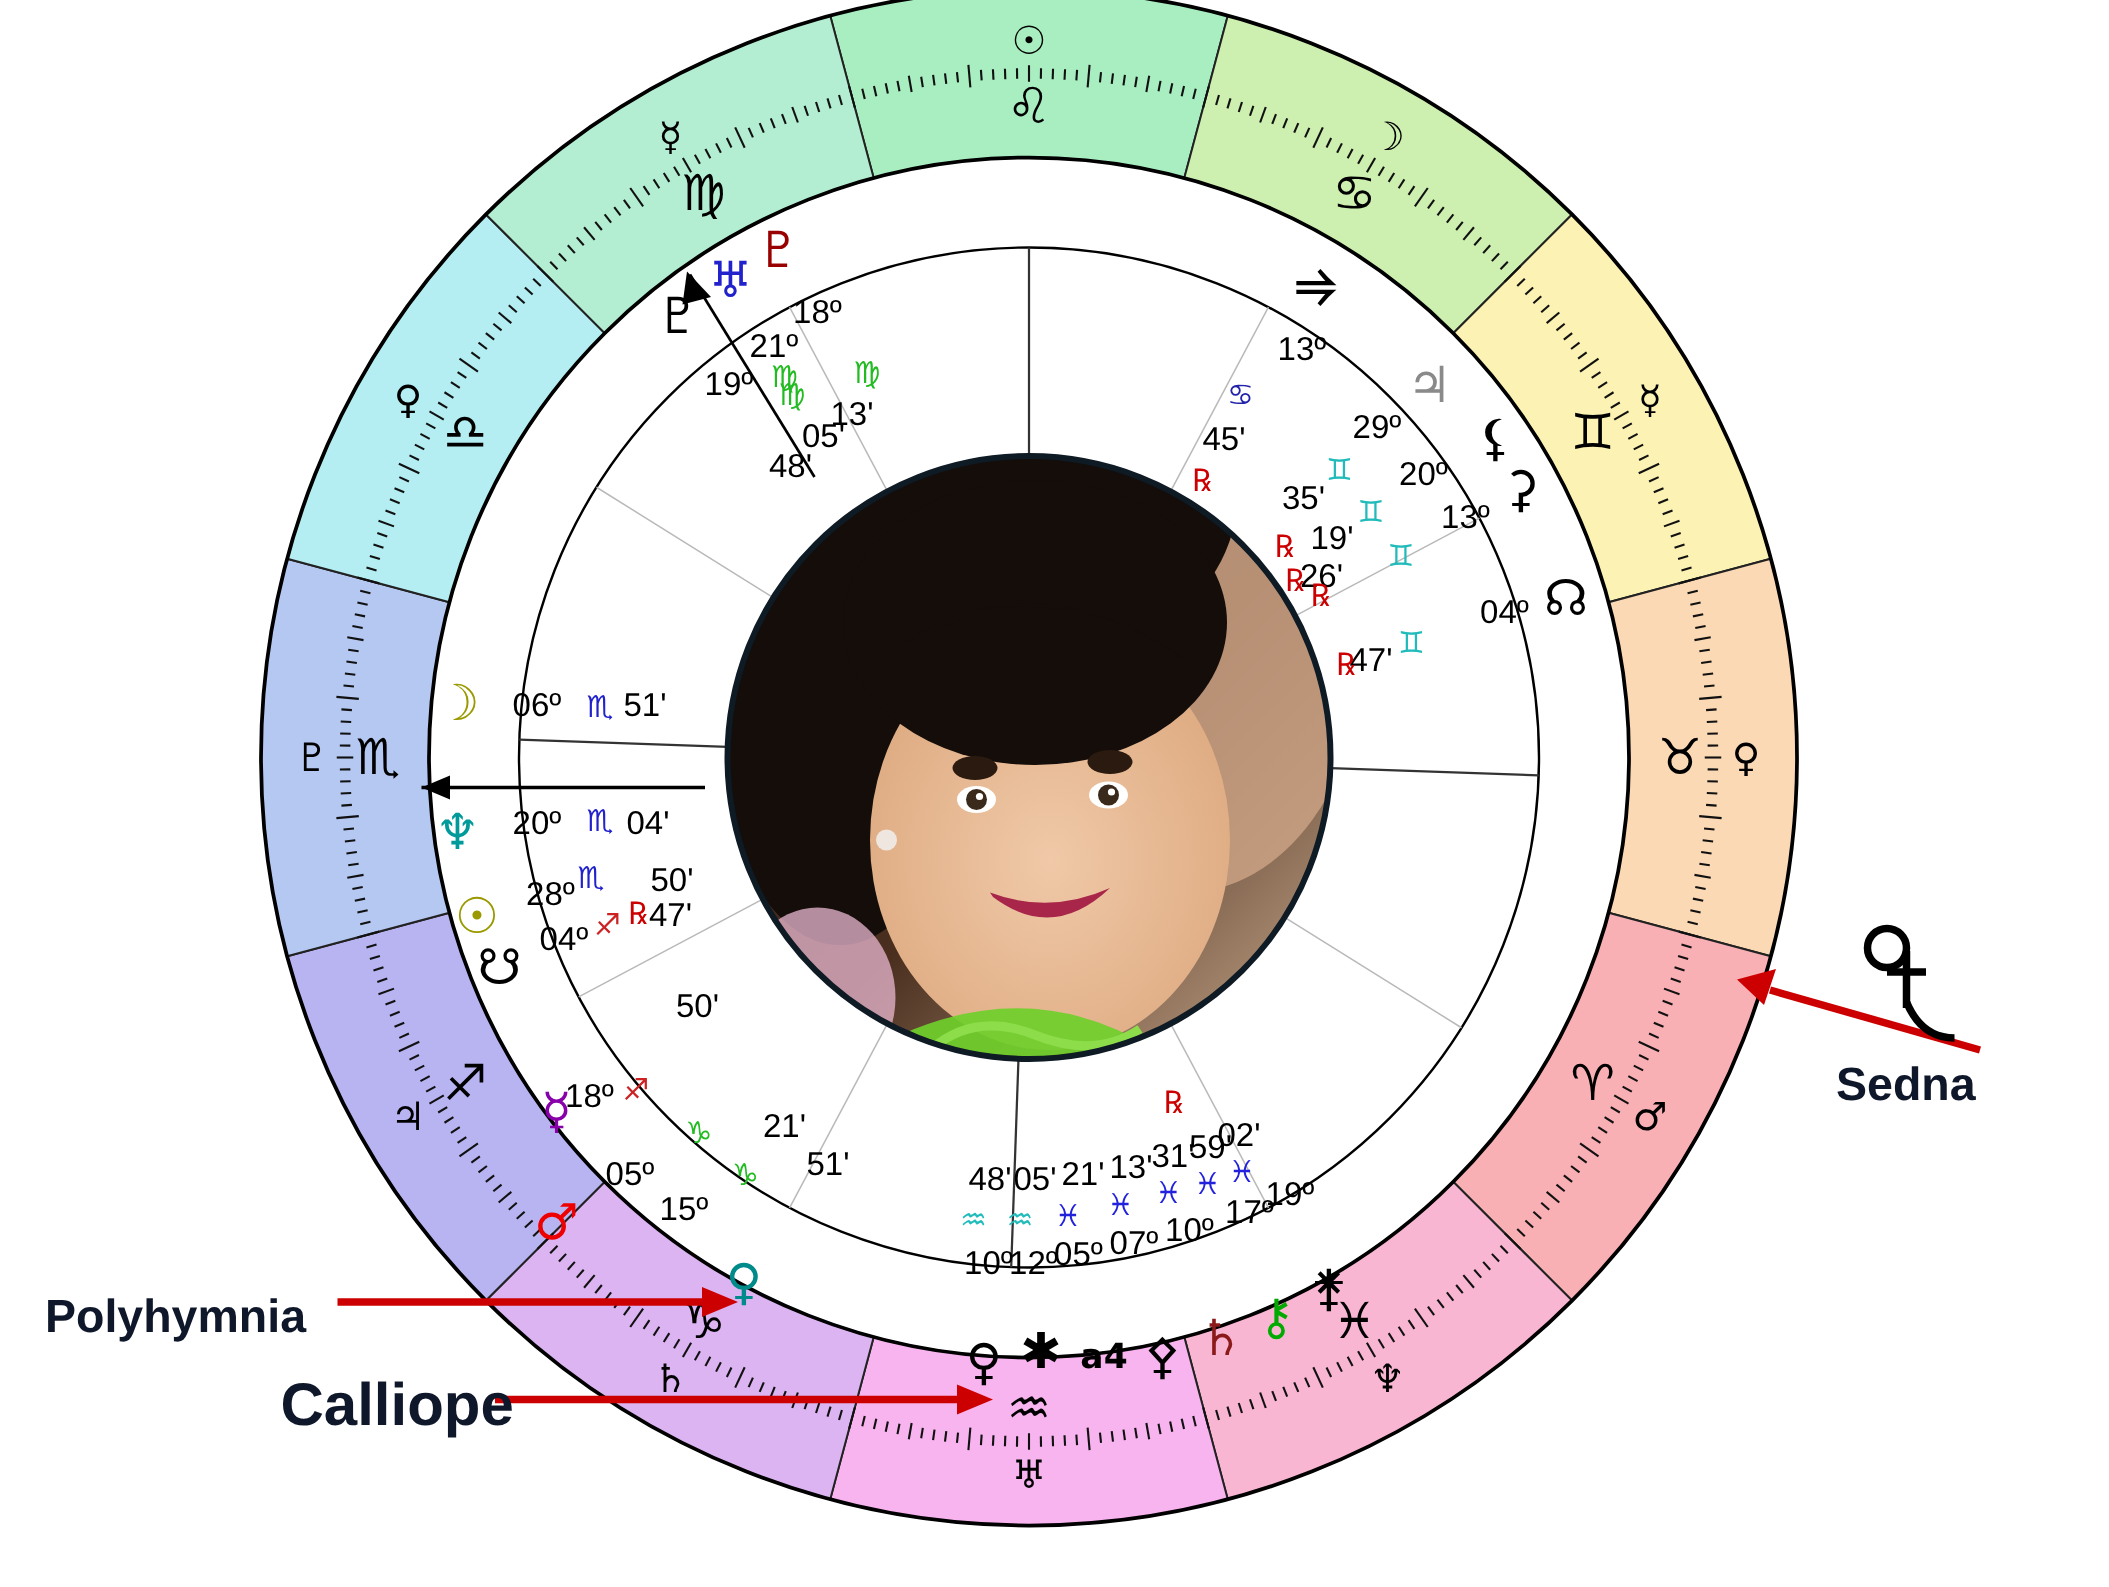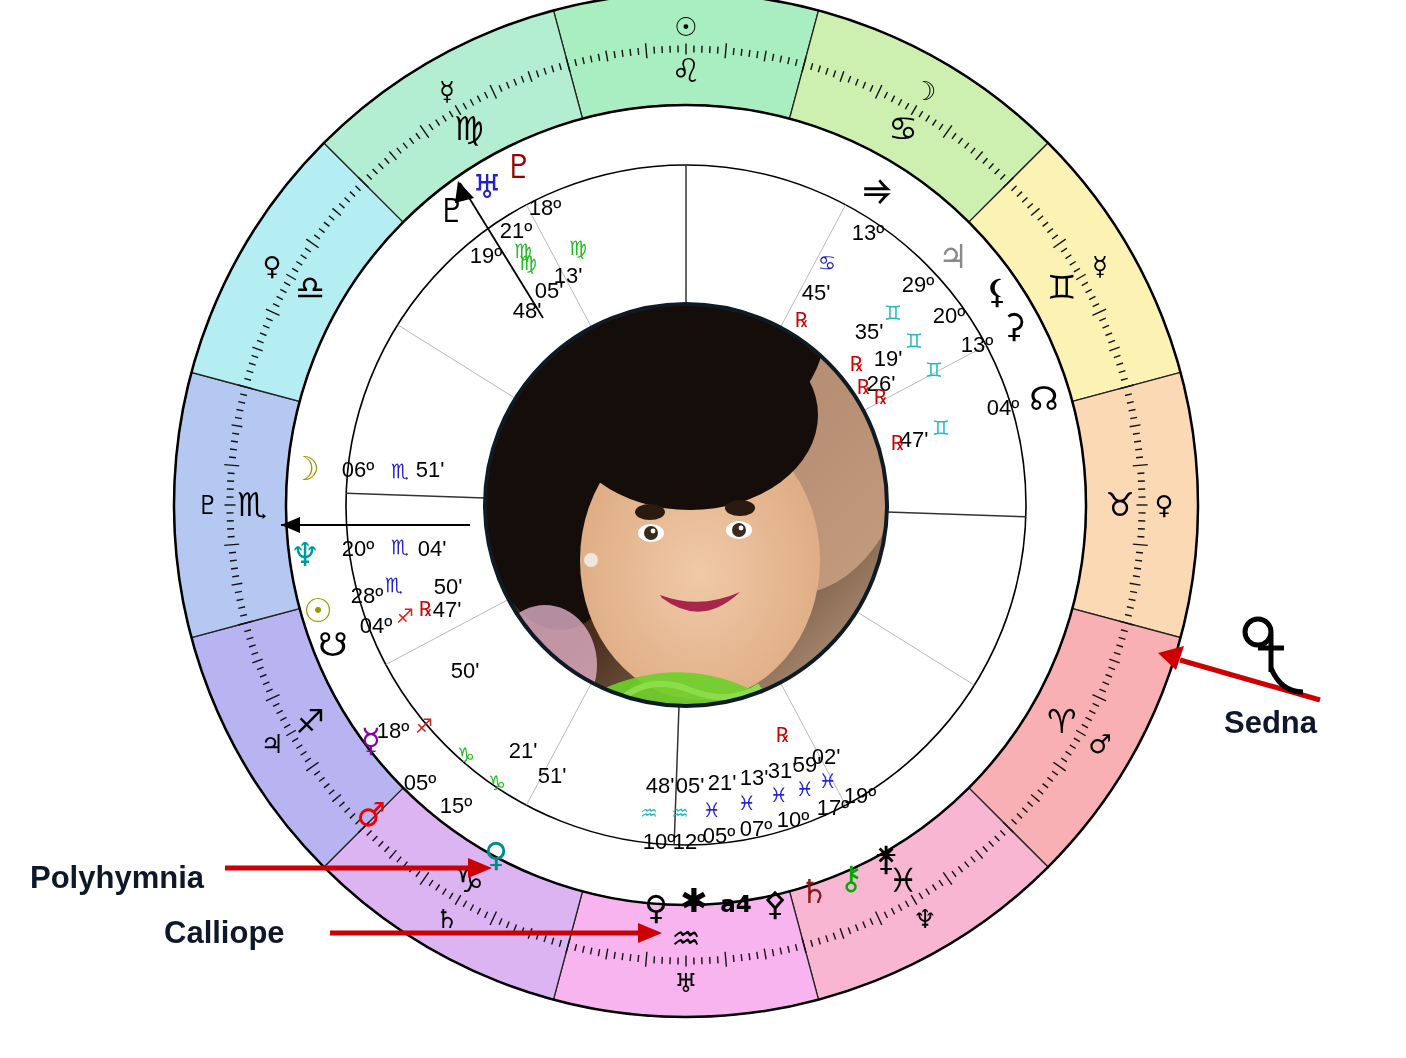--- a/index.html
+++ b/index.html
@@ -2,21 +2,21 @@
 <html><head>
 <meta charset="utf-8">
 <style>
   html,body{margin:0;padding:0;background:#ffffff;}
   body{width:1406px;height:1058px;position:relative;overflow:hidden;
        font-family:"Liberation Sans",sans-serif;}
   #stage{position:absolute;left:0;top:0;width:1406px;height:1058px;}
   svg#wheel{position:absolute;left:0;top:0;width:1406px;height:1058px;}
   .lbl{position:absolute;font-weight:bold;color:#0f172a;white-space:nowrap;}
   .lbl-polyhymnia{left:30px;top:826px;font-size:31px;margin-top:34px;}
-  .lbl-calliope{left:164px;top:915px;font-size:31px;text-align:right;}
+  .lbl-calliope{left:187px;top:915px;font-size:40px;text-align:right;}
   .lbl-sedna{left:1224px;top:705px;font-size:31px;}
 </style>
 </head>
 <body>
 
 <div id="stage">
 
 <svg id="wheel" viewBox="0 0 1406 1058">
   <defs>
     <clipPath id="photoClip">

